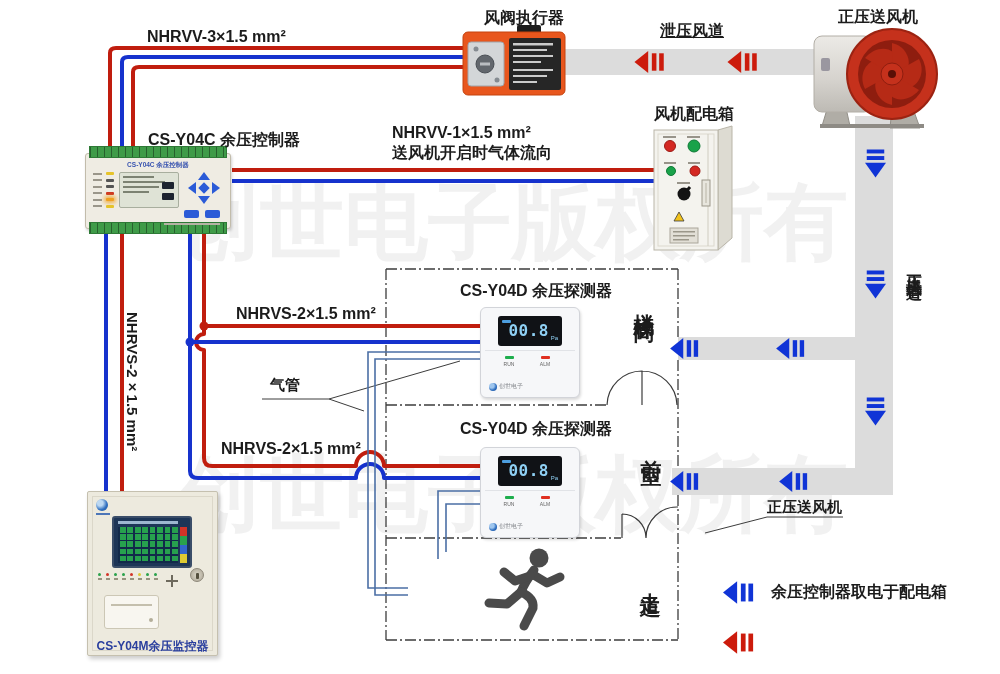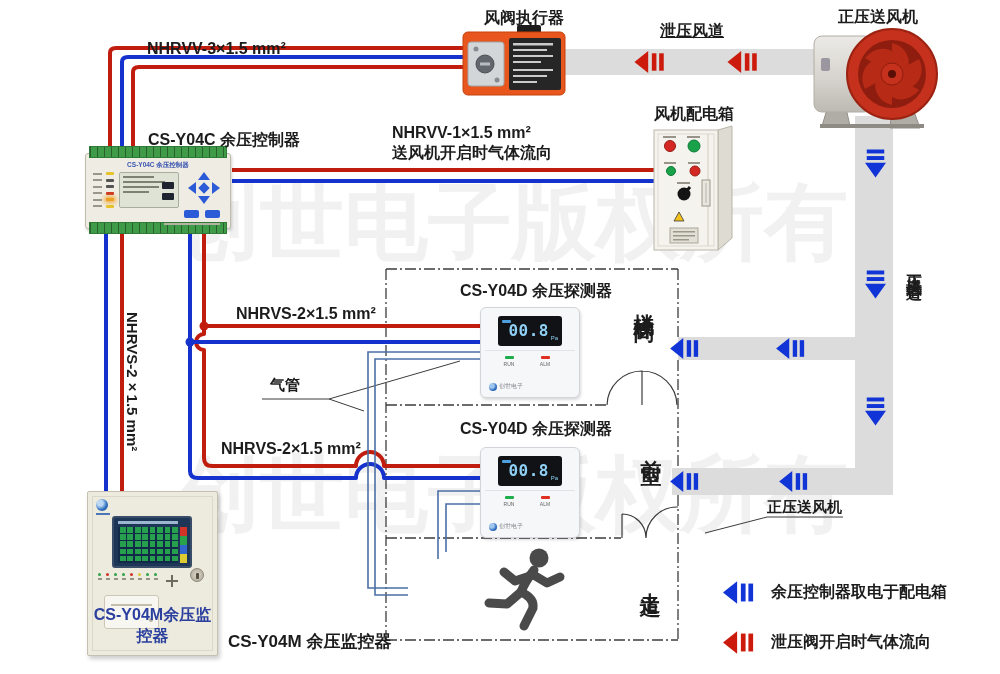--- a/index.html
+++ b/index.html
@@ -81,21 +81,21 @@
   .mon-cross{position:absolute;left:78px;top:83px;width:12px;height:12px;}
   .mon-cross::before{content:"";position:absolute;left:0;top:5px;width:12px;height:2px;background:#6e6a5d;}
   .mon-cross::after{content:"";position:absolute;left:5px;top:0;width:2px;height:12px;background:#6e6a5d;}
   .mon-lock{position:absolute;right:13px;top:76px;width:14px;height:14px;border-radius:50%;border:1px solid #8e887a;
             background:radial-gradient(#dcd8ca,#aba494);}
   .mon-lock::before{content:"";position:absolute;left:5px;top:4px;width:3px;height:6px;background:#55503f;border-radius:1px;}
   .mon-printer{position:absolute;left:16px;top:103px;width:55px;height:34px;background:#f8f6f0;
                border:1px solid #ccc7b5;border-radius:3px;}
   .mon-printer::before{content:"";position:absolute;left:6px;top:8px;right:6px;height:2px;background:#c4bfad;}
   .mon-printer::after{content:"";position:absolute;right:5px;bottom:6px;width:4px;height:4px;border-radius:50%;background:#b4ae9a;}
-  .mon-label{position:absolute;left:0;right:0;bottom:8px;text-align:center;font-size:16px;font-weight:bold;color:#2a3f9e;}
+  .mon-label{position:absolute;left:0;right:0;bottom:0;text-align:center;font-size:12px;font-weight:bold;color:#2a3f9e;}
 
   .legend-row{position:absolute;z-index:8;display:flex;align-items:center;}
   .legend-text{font-size:16px;font-weight:bold;color:#1c1c1c;white-space:nowrap;}
 </style>
 </head>
 <body>
 
 <div id="stage">
 
   <div class="wm" style="left:176px;top:180px;">创世电子版权所有</div>
@@ -430,52 +430,50 @@
         <path d="M54,28 L69,37 L82,31"></path>
         <path d="M52,30 L37,35 L26,26"></path>
         <path d="M43,46 C52,50 56,55 55,62 L46,80"></path>
         <path d="M43,46 L29,58 L11,57"></path>
       </g>
       <circle cx="61" cy="12" r="9.5" fill="#4a4a4a"></circle>
     </svg>
   </div>
 
   <div class="lab" style="left:484px;top:8px;">风阀执行器</div>
-  <div class="lab" style="left:147px;top:40px;">NHRVV-3×1.5 mm²</div>
+  <div class="lab" style="left:147px;top:28px;">NHRVV-3×1.5 mm²</div>
   <div class="lab" style="left:660px;top:21px;text-decoration:underline;">泄压风道</div>
   <div class="lab" style="left:838px;top:7px;">正压送风机</div>
   <div class="lab" style="left:654px;top:104px;">风机配电箱</div>
   <div class="lab" style="left:148px;top:130px;">CS-Y04C 余压控制器</div>
   <div class="lab" style="left:392px;top:124px;">NHRVV-1×1.5 mm²</div>
   <div class="lab" style="left:392px;top:143px;">送风机开启时气体流向</div>
   <div class="lab" style="left:460px;top:281px;">CS-Y04D 余压探测器</div>
   <div class="lab" style="left:460px;top:419px;">CS-Y04D 余压探测器</div>
   <div class="lab" style="left:236px;top:305px;">NHRVS-2×1.5 mm²</div>
   <div class="lab" style="left:221px;top:440px;">NHRVS-2×1.5 mm²</div>
   <div class="lab vert small" style="left:124px;top:312px;">NHRVS-2×1.5 mm²</div>
   <div class="lab small" style="left:270px;top:376px;">气管</div>
   <div class="lab small" style="left:767px;top:498px;">正压送风机</div>
   <div class="lab vert" style="left:903px;top:262px;letter-spacing:2px;">正压送风管道</div>
-  <div class="lab" style="left:228px;top:630px;font-size:17px;">CS-Y04M 余压监控器</div>
   <div class="lab vert" style="left:630px;top:297px;font-size:21px;letter-spacing:4px;">楼梯间</div>
   <div class="lab vert" style="left:637px;top:443px;font-size:21px;letter-spacing:4px;">前室</div>
   <div class="lab vert" style="left:636px;top:576px;font-size:21px;letter-spacing:4px;">走道</div>
 
   <div class="legend-row" style="left:723px;top:581px;">
     <span class="arrow arrow-blue" style="position:static;margin-right:16px;">
       <svg width="32" height="23" viewBox="0 0 34 24" fill="currentColor">
           <path d="M15,0 L0,12 L15,24 Z"></path>
           <rect x="19" y="2.5" width="5" height="19"></rect>
           <rect x="27" y="2.5" width="5" height="19"></rect>
         </svg></span>
     <span class="legend-text">余压控制器取电于配电箱</span>
   </div>
   <div class="legend-row" style="left:723px;top:631px;">
     <span class="arrow arrow-red" style="position:static;margin-right:16px;">
       <svg width="32" height="23" viewBox="0 0 34 24" fill="currentColor">
           <path d="M15,0 L0,12 L15,24 Z"></path>
           <rect x="19" y="2.5" width="5" height="19"></rect>
           <rect x="27" y="2.5" width="5" height="19"></rect>
         </svg></span>
-    <span class="legend-text">泄压阀开启时气体流向</span>
   </div>
 
 </div>
 
 </body></html>

